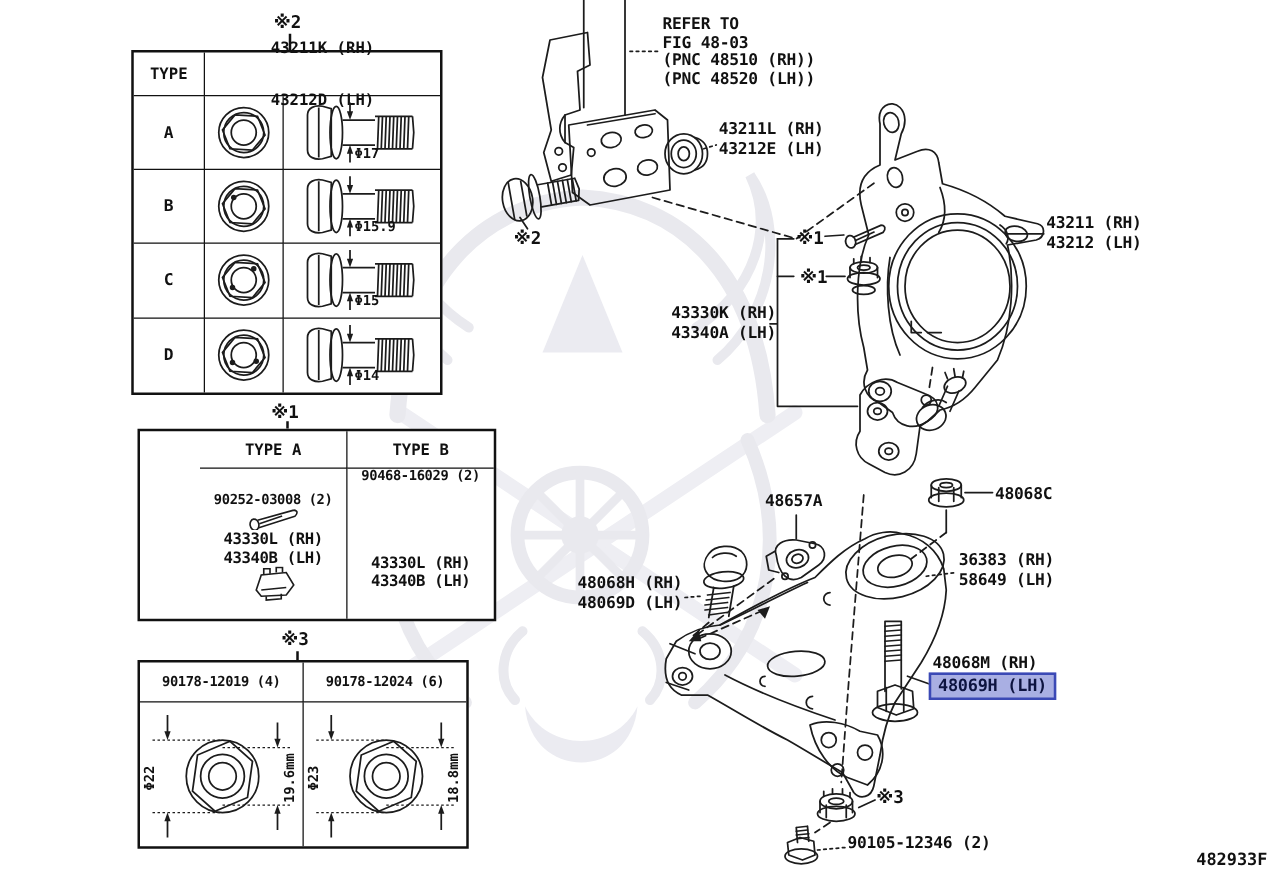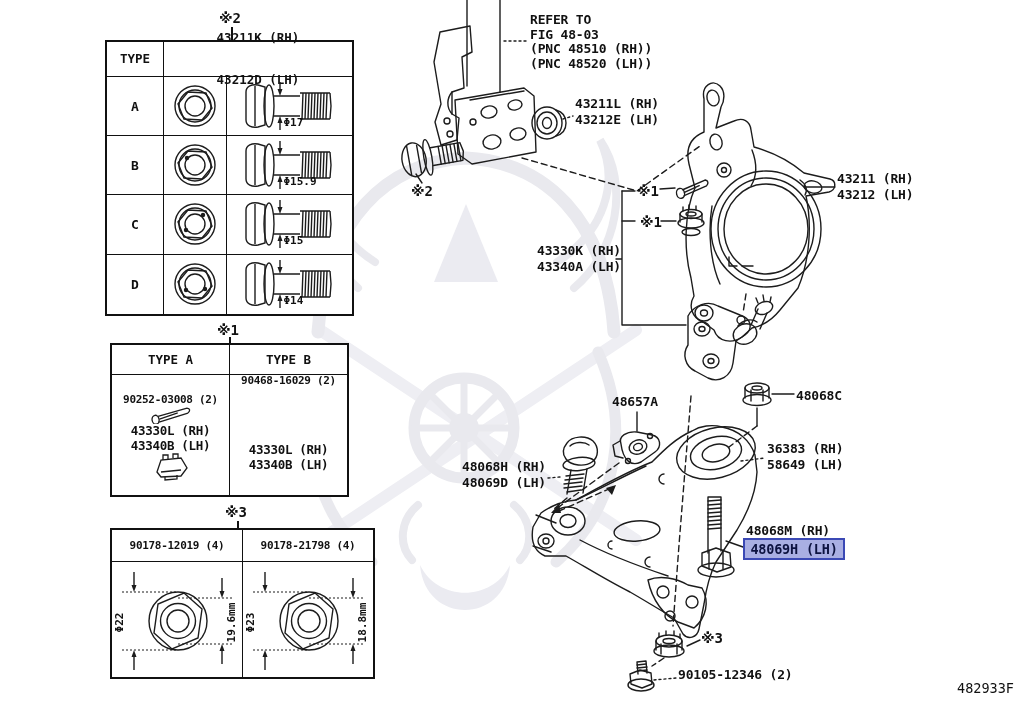--- a/index.html
+++ b/index.html
@@ -20,30 +20,30 @@
   .c{border-right:1.6px solid #111;border-bottom:1.6px solid #111;display:flex;
      align-items:center;justify-content:center;position:relative;flex-direction:column;}
   .c.lc{border-right:none;gap:28px;} .c.lr{border-bottom:none;}
   .t1{left:105px;top:40px;grid-template-columns:57px 63px 125px;
       grid-template-rows:35px repeat(4,59.2px);}
   .t1 .hdr{font-weight:bold;font-size:12.5px;line-height:14px;text-align:center;}
   .t1 .typ{font-weight:bold;font-size:13px;}
   .span2{grid-column:2/4;}
   .dia{position:absolute;left:46px;top:36px;font-weight:bold;font-size:11px;}
   .boltwrap{position:relative;width:104px;height:52px;}
-  .t2{left:110px;top:343px;grid-template-columns:118px 117px;grid-template-rows:30px 120px;}
+  .t2{left:110px;top:343px;grid-template-columns:118px 117px;grid-template-rows:30px 120px;padding-left:48px;}
   .t2 .hdr{font-weight:bold;font-size:12.5px;}
   .pn{font-weight:bold;font-size:11px;letter-spacing:-0.3px;margin-top:4px;}
   .pl{font-weight:bold;font-size:12.5px;line-height:14.5px;text-align:center;letter-spacing:-0.3px;}
   .t3{left:110px;top:528px;grid-template-columns:131px 130px;grid-template-rows:32px 115px;}
   .t3 .hdr{font-weight:bold;font-size:11px;letter-spacing:-0.3px;}
   .nutwrap{position:relative;width:131px;height:112px;}
   .vtext{position:absolute;font-weight:bold;font-size:11px;transform:rotate(-90deg);
          transform-origin:center;white-space:nowrap;}
-  .code{position:absolute;font-weight:normal;font-size:13.5px;}
+  .code{position:absolute;font-weight:bold;font-size:13.5px;}
 </style>
 </head>
 <body>
 
 <div class="canvas">
 
   <svg class="art" width="1024" height="707" viewBox="0 0 1024 707">
 
     <g stroke="#e9e9ee" fill="none" stroke-width="10" stroke-linecap="round">
       <path d="M320,330 L636,540" stroke-width="12" stroke="#eeeef3"></path>
@@ -427,21 +427,21 @@
         </g>
       </svg>
     </div>
   </div>
 
   <span class="marker" style="left:225px;top:504px">※3</span>
   <div class="tick" style="left:237px;top:521px;height:7px"></div>
 
   <div class="tbl t3">
     <div class="c hdr">90178-12019 (4)</div>
-    <div class="c hdr lc">90178-21798 (4)</div>
+    <div class="c hdr lc">90178-12024 (6)</div>
 
     <div class="c lr">
       <div class="nutwrap">
         <svg width="131" height="112">
           <g stroke="#1c1c1c" fill="none" stroke-width="1.4">
             <circle cx="66" cy="57" r="29"></circle>
             <polygon points="90,45 86,74 60,85 42,69 46,40 72,29"></polygon>
             <circle cx="66" cy="57" r="17.5"></circle>
             <circle cx="66" cy="57" r="11"></circle>
             <path d="M22,8 L22,24 M22,106 L22,90"></path>

